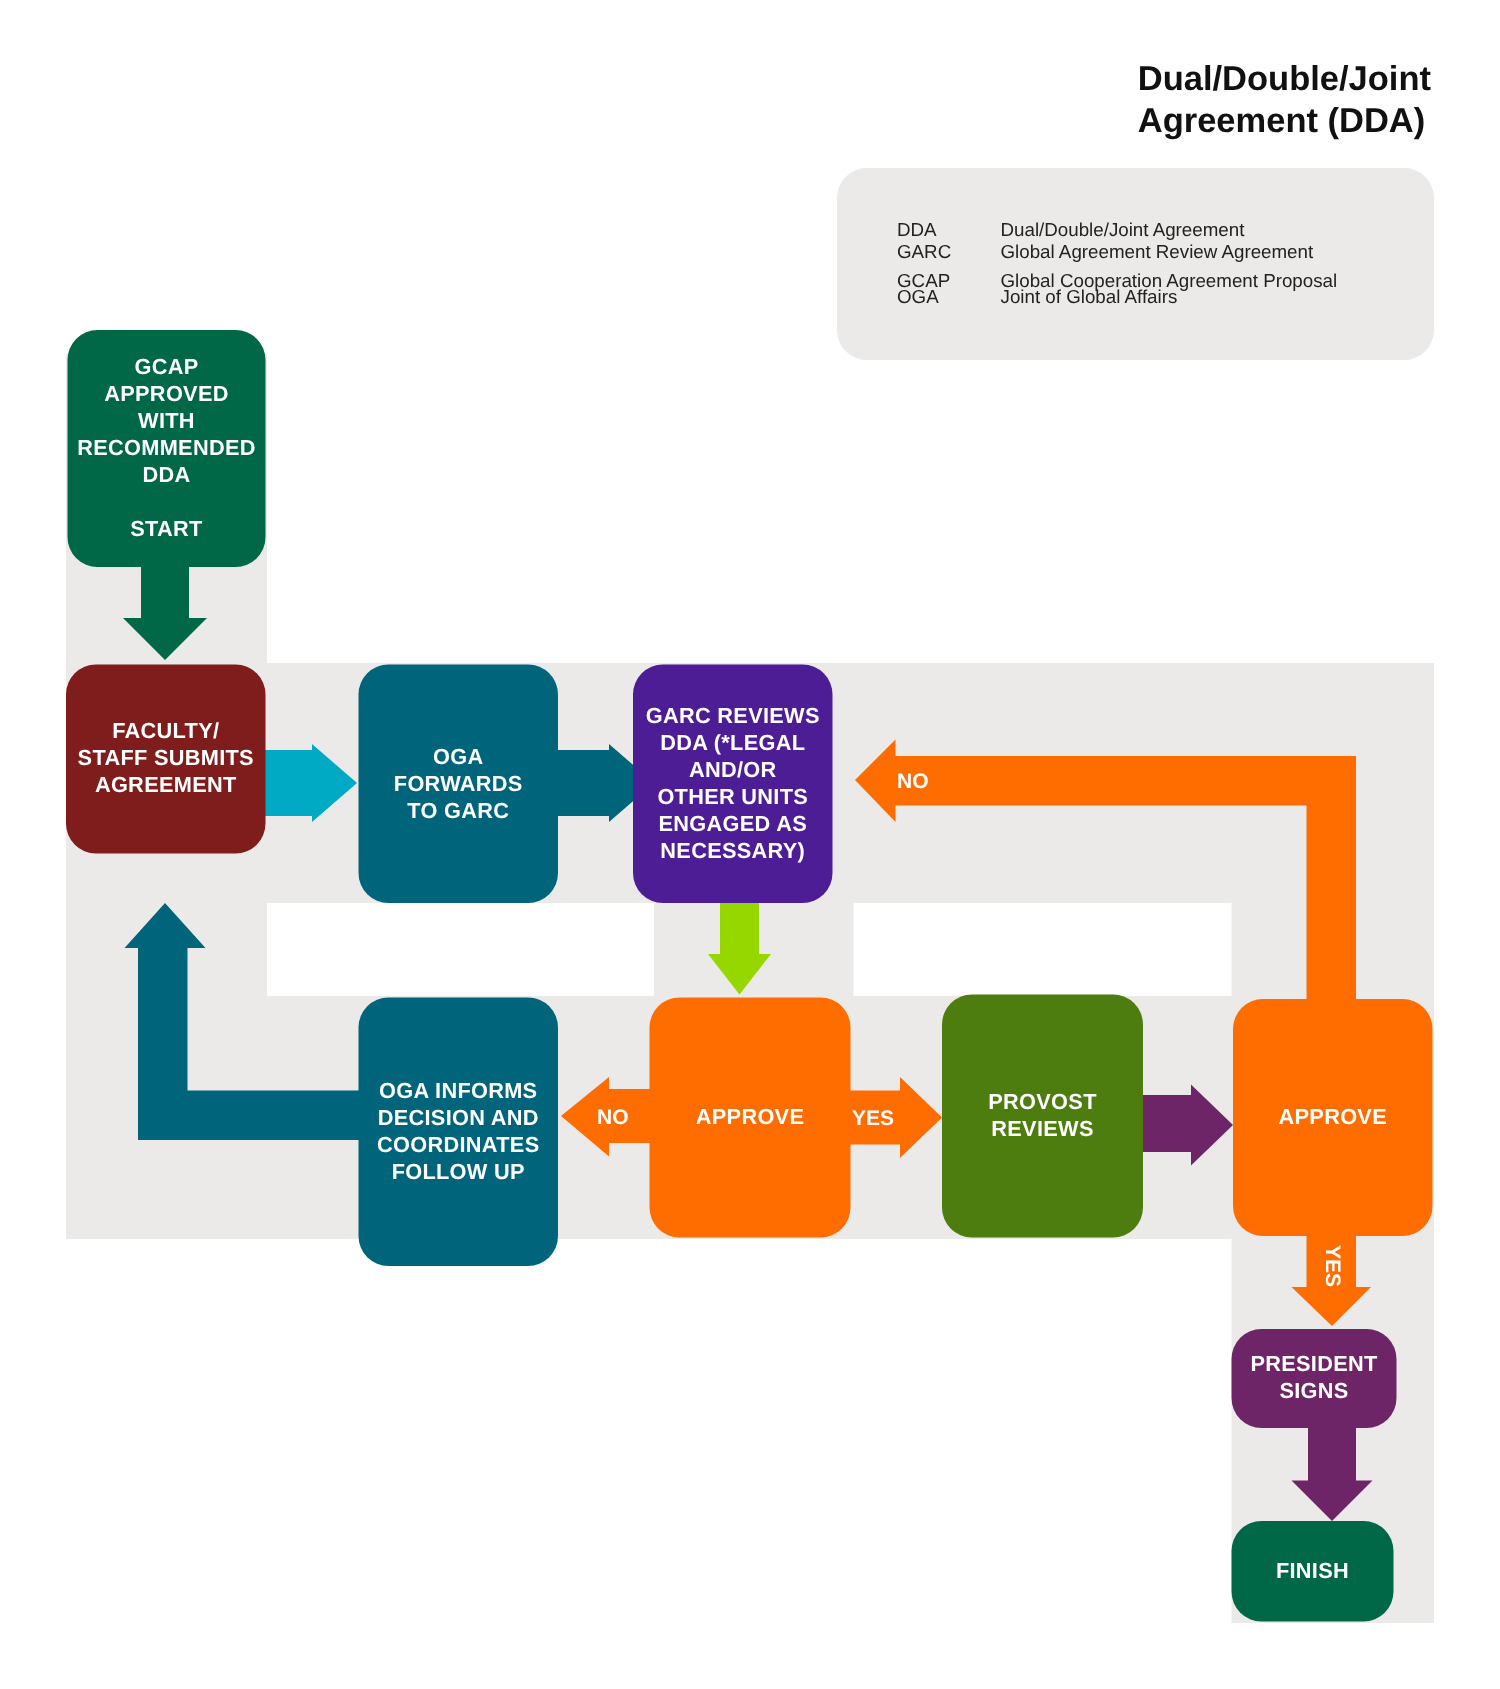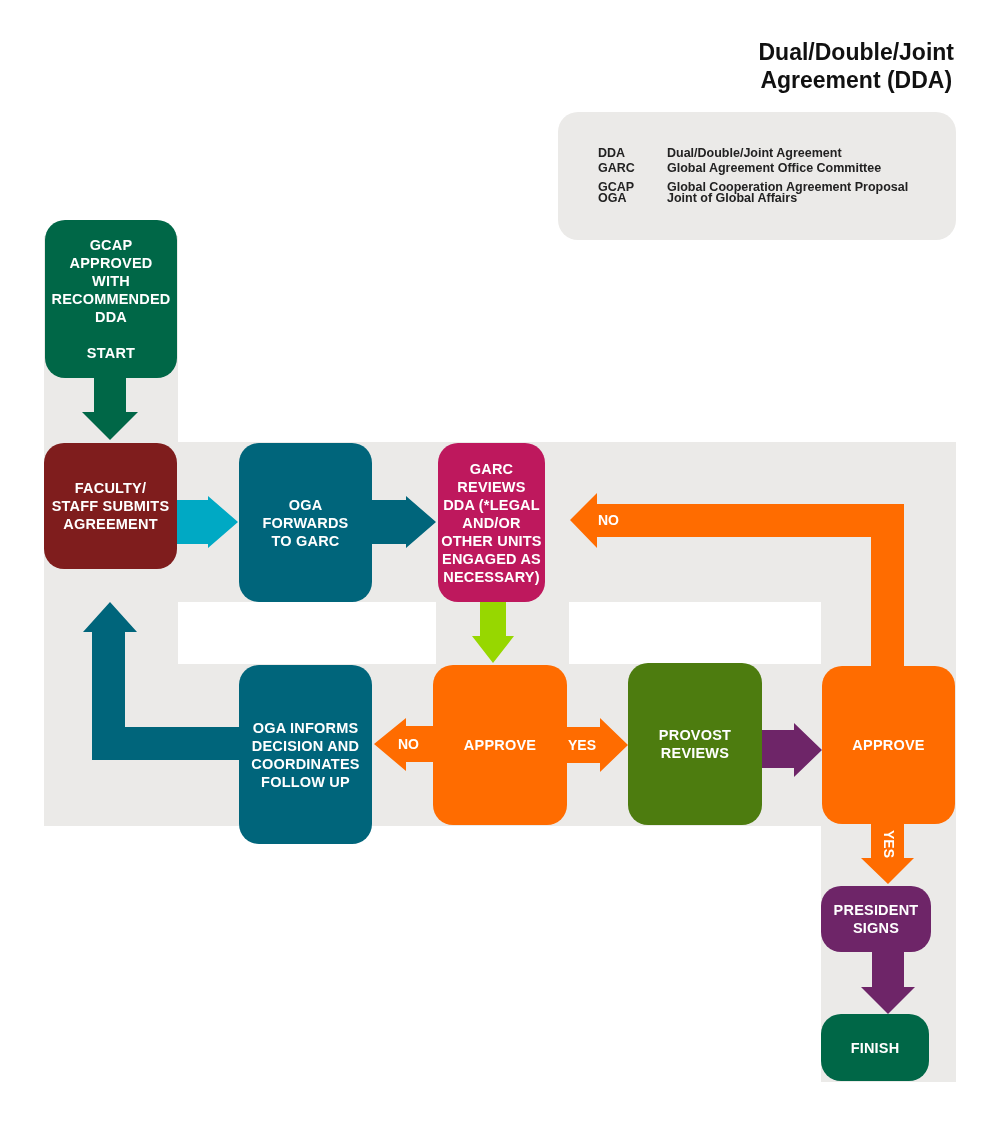--- a/index.html
+++ b/index.html
@@ -3,44 +3,44 @@
 <meta charset="utf-8">
 <style>
   html, body { margin:0; padding:0; background:#ffffff; }
   body { width:1000px; height:1126px; position:relative; overflow:hidden;
          font-family:"Liberation Sans", sans-serif; }
   .bg { position:absolute; background:#ebeae8; }
   .wh { position:absolute; background:#ffffff; }
   .box { position:absolute; border-radius:20px; display:flex; align-items:center; justify-content:center;
          text-align:center; color:#fff; font-weight:bold; font-size:14.5px; line-height:18px;
          white-space:pre-line; letter-spacing:0.2px; }
-  .title { position:absolute; right:46px; top:38px; text-align:center; font-weight:bold;
+  .title { position:absolute; right:46px; top:38px; text-align:left; font-weight:bold;
            font-size:23px; line-height:28px; color:#111; white-space:pre-line; }
   .legend { position:absolute; left:558px; top:112px; width:398px; height:128px; background:#ebeae8;
             border-radius:20px; }
-  .legend-row { position:absolute; left:40px; font-size:12.5px; color:#222; line-height:15px;font-weight:bold; }
+  .legend-row { position:absolute; left:40px; font-size:12.5px; color:#222; line-height:15px; }
   .legend-row .abbr { display:inline-block; width:69px; }
   .lbl { position:absolute; color:#fff; font-weight:bold; font-size:14px; }
   svg.arrows { position:absolute; left:0; top:0; }
 </style>
 </head>
 <body>
 
 <div class="bg" style="left:44px;top:236px;width:134px;height:590px;"></div>
 <div class="bg" style="left:44px;top:442px;width:912px;height:384px;"></div>
 <div class="bg" style="left:821px;top:442px;width:135px;height:640px;"></div>
 <div class="wh" style="left:178px;top:602px;width:258px;height:62px;"></div>
 <div class="wh" style="left:569px;top:602px;width:252px;height:62px;"></div>
 
 <div class="title">Dual/Double/Joint
 Agreement (DDA)</div>
 
 <div class="legend">
   <div class="legend-row" style="top:34px;"><span class="abbr">DDA</span><span>Dual/Double/Joint Agreement</span></div>
-  <div class="legend-row" style="top:49px;"><span class="abbr">GARC</span><span>Global Agreement Office Committee</span></div>
+  <div class="legend-row" style="top:49px;"><span class="abbr">GARC</span><span>Global Agreement Review Agreement</span></div>
   <div class="legend-row" style="top:68px;"><span class="abbr">GCAP</span><span>Global Cooperation Agreement Proposal</span></div>
   <div class="legend-row" style="top:79px;"><span class="abbr">OGA</span><span>Joint of Global Affairs</span></div>
 </div>
 
 <svg class="arrows" width="1000" height="1126">
 
   <polygon fill="#006747" points="94,376 126,376 126,412 138,412 110,440 82,412 94,412"></polygon>
 
   <polygon fill="#00a9c4" points="176,500 208,500 208,496 238,522 208,548 208,544 176,544"></polygon>
 
@@ -69,21 +69,21 @@
 RECOMMENDED
 DDA
 
 START</div>
 <div class="box" style="left:44px;top:443px;width:133px;height:126px;background:#7f1d1d;">FACULTY/
 STAFF SUBMITS
 AGREEMENT</div>
 <div class="box" style="left:239px;top:443px;width:133px;height:159px;background:#00657b;">OGA
 FORWARDS
 TO GARC</div>
-<div class="box" style="left:438px;top:443px;width:107px;height:159px;background:#be185d;">GARC REVIEWS
+<div class="box" style="left:422px;top:443px;width:133px;height:159px;background:#4c1d95;">GARC REVIEWS
 DDA (*LEGAL
 AND/OR
 OTHER UNITS
 ENGAGED AS
 NECESSARY)</div>
 <div class="box" style="left:239px;top:665px;width:133px;height:179px;background:#00657b;">OGA INFORMS
 DECISION AND
 COORDINATES
 FOLLOW UP</div>
 <div class="box" style="left:433px;top:665px;width:134px;height:160px;background:#ff6c00;">APPROVE</div>

